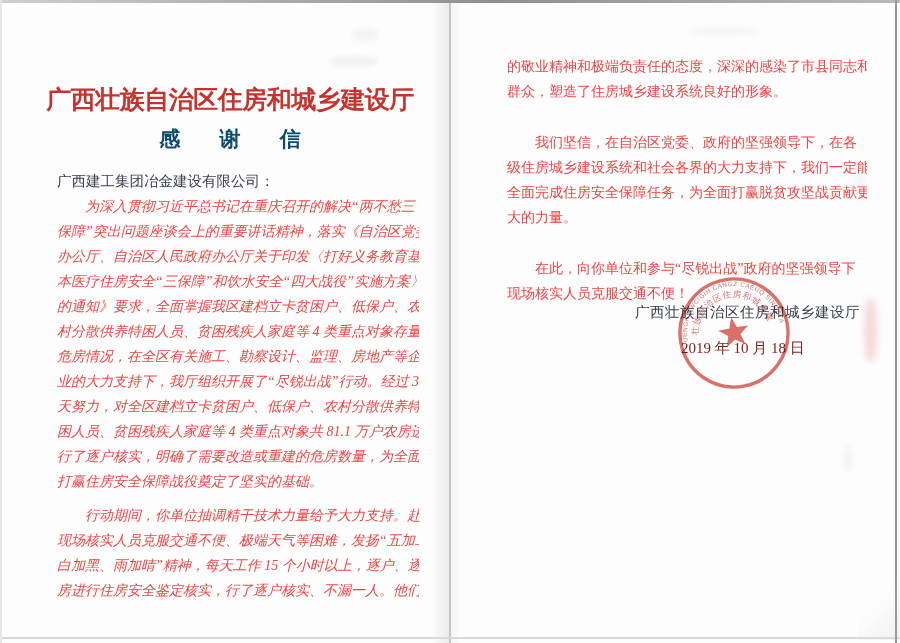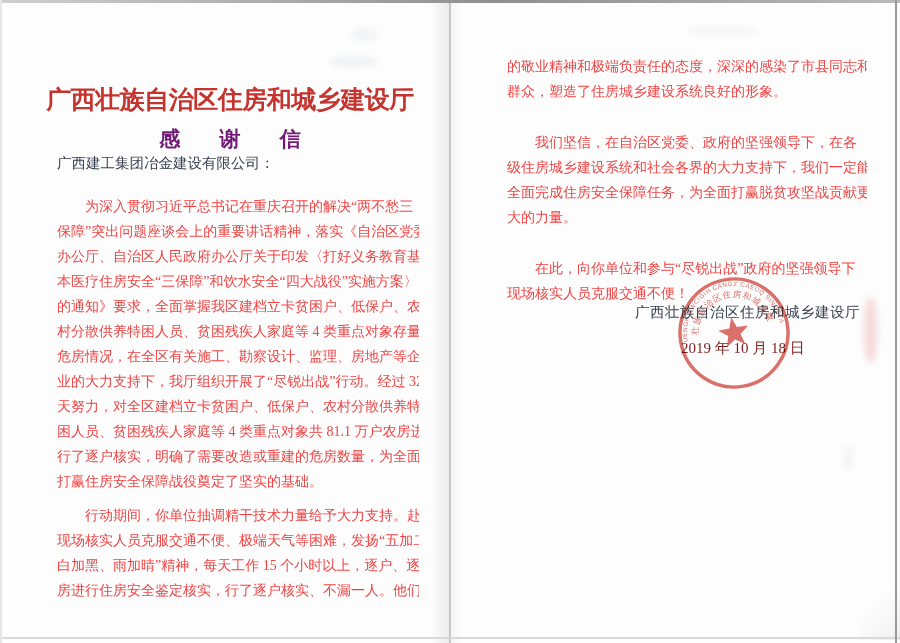--- a/index.html
+++ b/index.html
@@ -20,23 +20,23 @@
   .divider-shadow-left{position:absolute;left:430px;top:0;width:19px;height:643px;
     background:linear-gradient(90deg,rgba(0,0,0,0) ,rgba(0,0,0,0.07));}
   .divider{position:absolute;left:449px;top:0;width:2px;height:643px;background:#c6c6c6;}
   .divider-shadow-right{position:absolute;left:451px;top:0;width:10px;height:643px;
     background:linear-gradient(90deg,rgba(0,0,0,0.035),rgba(0,0,0,0));}
 
   
   .letterhead{position:absolute;left:40px;top:83px;width:380px;text-align:center;
     font-size:25px;font-weight:bold;color:#c5332e;letter-spacing:-0.5px;white-space:nowrap;}
   .letter-title{position:absolute;left:40px;top:125px;width:380px;text-align:center;
-    font-size:21px;font-weight:bold;color:#701a75;letter-spacing:17px;text-indent:17px;white-space:nowrap;}
-  .salutation{position:absolute;left:57px;top:154px;font-size:14.5px;color:#3a4150;white-space:nowrap;}
-  .body-left{position:absolute;left:57px;top:194px;width:362px;overflow:hidden;}
+    font-size:21px;font-weight:bold;color:#0c4a6e;letter-spacing:17px;text-indent:17px;white-space:nowrap;}
+  .salutation{position:absolute;left:57px;top:172px;font-size:14.5px;color:#3a4150;white-space:nowrap;}
+  .body-left{position:absolute;left:57px;top:194px;width:362px;overflow:hidden;font-style:italic;}
   .body-right{position:absolute;left:507px;top:54px;width:360px;overflow:hidden;}
   .tline{height:25px;line-height:25px;font-size:14px;color:#ef4444;white-space:nowrap;}
   .para{margin:0;}
   .body-left .para + .para{margin-top:9px;}
   .body-right .para + .para{margin-top:26px;}
   .signature{position:absolute;left:635px;top:303px;font-size:14.5px;color:#3a4150;
     letter-spacing:0.5px;white-space:nowrap;}
   .sign-date{position:absolute;left:681px;top:339px;font-size:15px;color:#7f1d1d;white-space:nowrap;}
 
   

